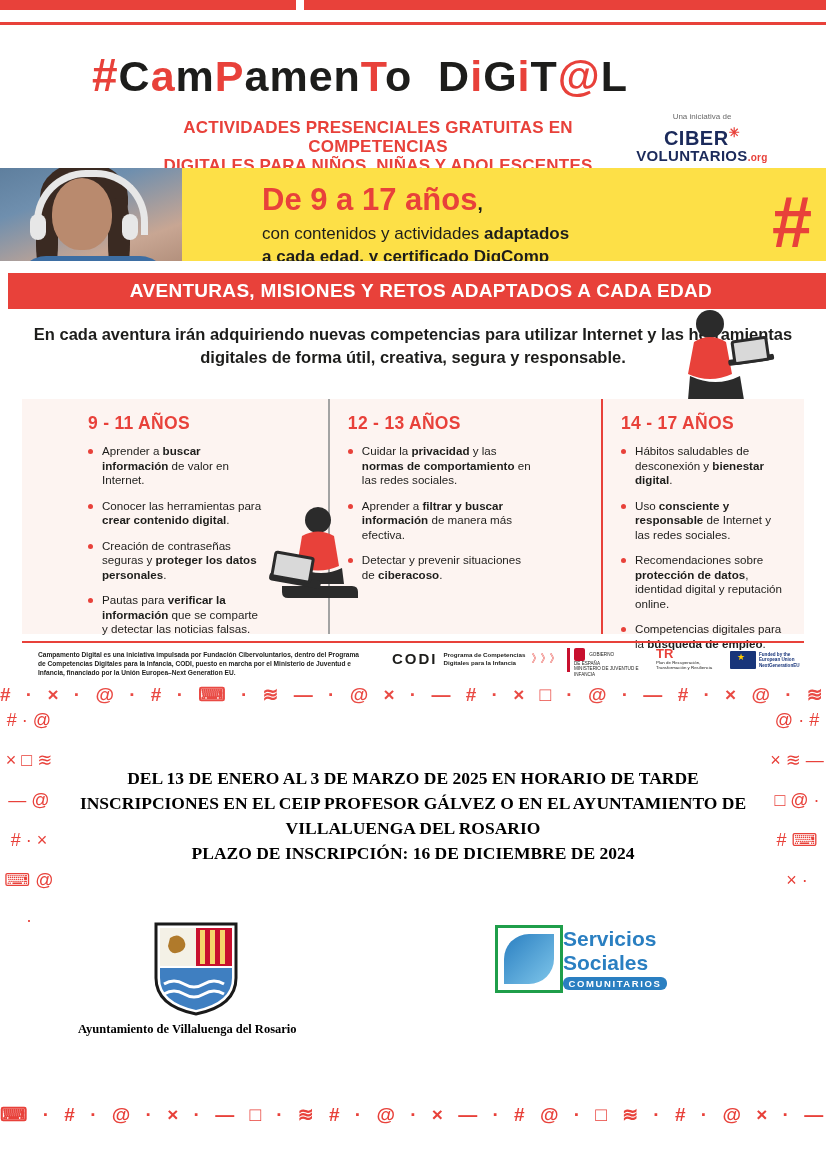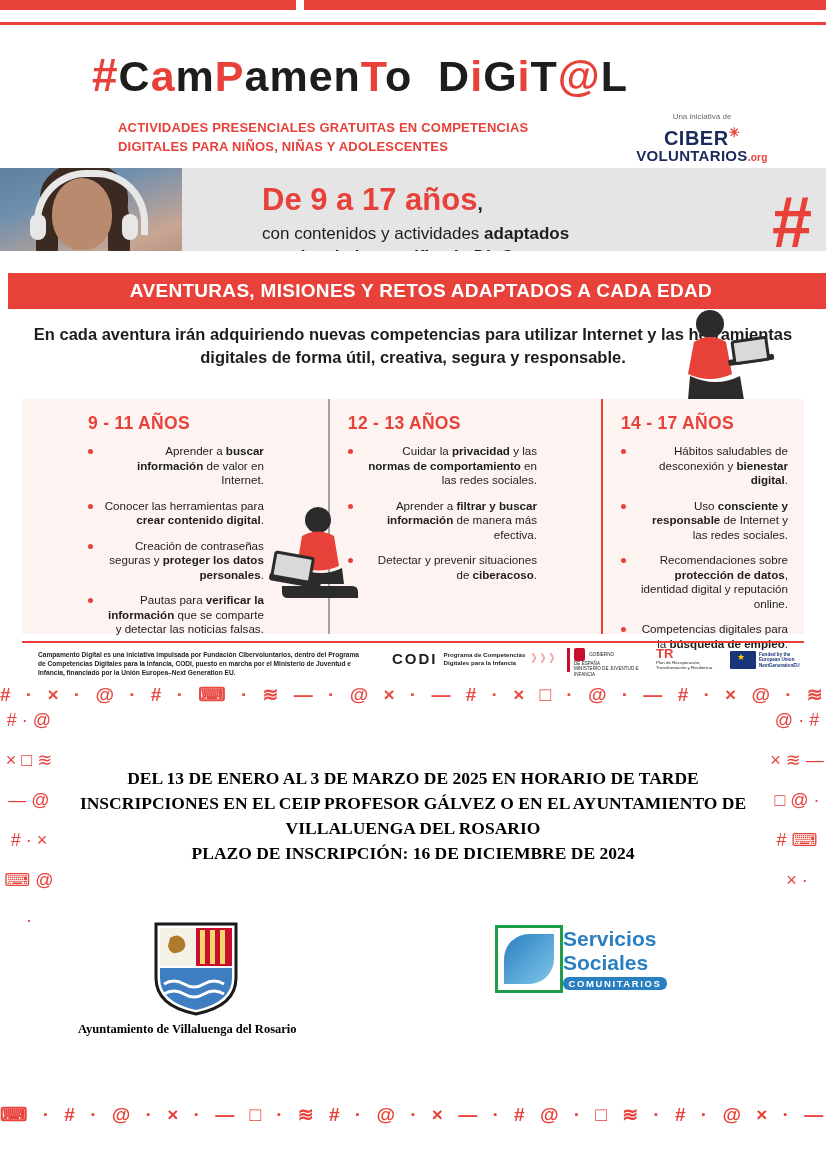--- a/index.html
+++ b/index.html
@@ -26,32 +26,32 @@
   .wordmark{
     position:absolute;left:92px;top:18px;width:660px;height:54px;
     font-size:43px;font-weight:bold;letter-spacing:1px;line-height:54px;white-space:nowrap;
   }
   .wordmark .hash{color:#e8413a;font-size:46px;}
   .wordmark .dark{color:#1d1d1b;}
   .wordmark .red{color:#e8413a;}
 
   .subtitle{
     position:absolute;left:118px;top:88px;width:520px;
-    color:#e8413a;font-size:13px;font-weight:bold;line-height:19px;letter-spacing:.2px;
+    color:#e8413a;font-size:17px;font-weight:bold;line-height:19px;letter-spacing:.2px;text-align:center;
   }
 
   .initiative{position:absolute;right:54px;top:82px;width:140px;text-align:center;}
   .initiative .pre{font-size:8px;color:#6a6a6a;margin-bottom:2px;}
   .initiative .ciber{font-size:20px;font-weight:bold;color:#1b2a5b;letter-spacing:.5px;line-height:20px;}
   .initiative .ciber .spark{color:#e8413a;font-size:13px;vertical-align:super;}
   .initiative .vol{font-size:15px;font-weight:bold;color:#1b2a5b;letter-spacing:.3px;line-height:16px;}
   .initiative .vol .org{color:#e8413a;font-size:10px;}
 
   
-  .ageband{position:absolute;left:0;top:168px;width:826px;height:83px;background:#e5e5e5;overflow:hidden;}
+  .ageband{position:absolute;left:0;top:168px;width:826px;height:93px;background:#fde047;overflow:hidden;}
   .photo{
     position:absolute;left:0;top:-62px;width:182px;height:230px;
     background:linear-gradient(160deg,#4a6b8a 0%,#6f8fae 38%,#c8a693 62%,#8a6652 100%);
   }
   .photo .face{position:absolute;left:52px;top:72px;width:60px;height:72px;border-radius:50% 50% 46% 46%;background:#b98a6e;}
   .photo .hair{position:absolute;left:40px;top:56px;width:88px;height:70px;border-radius:50% 50% 40% 40%;background:#3a2a22;}
   .photo .hair2{position:absolute;left:36px;top:92px;width:22px;height:78px;border-radius:40%;background:#3a2a22;}
   .photo .hair3{position:absolute;left:108px;top:92px;width:22px;height:78px;border-radius:40%;background:#3a2a22;}
   .photo .headph{position:absolute;left:34px;top:64px;width:100px;height:58px;border:7px solid #e7e7e7;border-bottom:none;border-radius:52px 52px 0 0;}
   .photo .ear{position:absolute;top:108px;width:16px;height:26px;border-radius:8px;background:#e7e7e7;}
@@ -77,21 +77,21 @@
   
   .person-a{position:absolute;right:46px;top:302px;width:130px;height:140px;}
 
   
   .cols{position:absolute;left:22px;top:399px;width:782px;height:235px;background:#fdf4f1;display:flex;}
   .col{position:relative;padding:14px 16px 0 18px;box-sizing:border-box;margin-left:48px;}
   .col.c1{width:272px;}
   .col.c2{width:292px;border-left:2px solid #a3a3a3;}
   .col.c3{width:262px;border-left:2px solid #e8413a;}
   .col h3{margin:0 0 10px 0;font-size:17.5px;color:#e8413a;font-weight:bold;letter-spacing:.3px;}
-  .col ul{margin:0;padding:0;list-style:none;text-align:right;}
+  .col ul{margin:0;padding:0;list-style:none;}
   .col li{position:relative;padding-left:14px;margin-bottom:11px;font-size:11.6px;line-height:14.5px;color:#1d1d1b;}
   .col li:before{content:"";position:absolute;left:0;top:5px;width:5px;height:5px;border-radius:50%;background:#e8413a;}
   .col li b{font-weight:bold;}
 
   .person-b{position:absolute;left:252px;top:500px;width:140px;height:135px;}
 
   
   .legal-rule{position:absolute;left:22px;top:641px;width:782px;height:2px;background:#e8413a;}
   .legal{position:absolute;left:38px;top:650px;width:330px;font-size:6.6px;line-height:9px;color:#1d1d1b;font-weight:bold;}
   .codi{position:absolute;left:392px;top:650px;width:180px;display:flex;align-items:center;gap:6px;}

